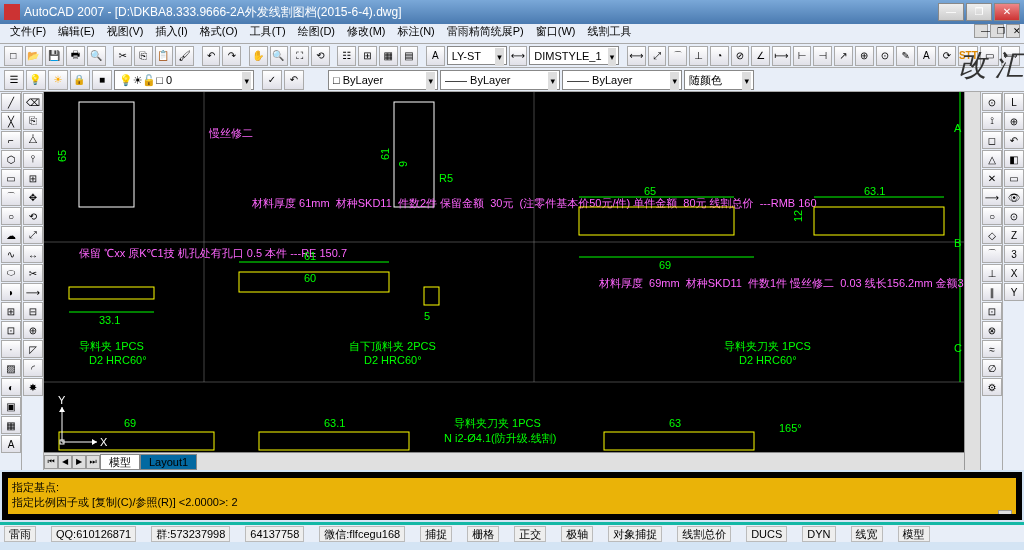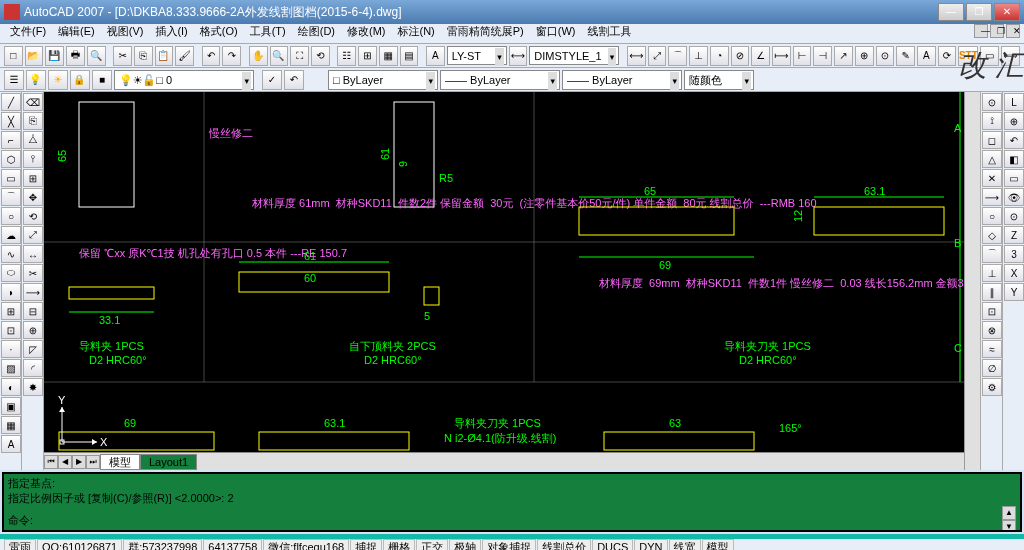--- a/index.html
+++ b/index.html
@@ -25,29 +25,29 @@
 .workspace{display:flex;height:378px}
 .lefttools{width:22px;background:#e8eef8;border-right:1px solid #aaa}
 .lefttools2{width:22px;background:#e8eef8;border-right:1px solid #aaa}
 .lefttools .tbtn,.lefttools2 .tbtn{width:20px;height:18px;margin:1px}
 .canvas-wrap{flex:1;display:flex;flex-direction:column;position:relative}
 .canvas{flex:1;background:#000;position:relative;overflow:hidden}
 .canvas svg{width:100%;height:100%}
 .tabs{height:18px;background:#e0e0e0;display:flex;align-items:center;border-top:1px solid #888}
 .tabs .navbtn{width:14px;height:14px;background:#ddd;border:1px solid #999;text-align:center;line-height:12px;font-size:8px}
 .tabs .tab{padding:0 8px;background:#fff;border:1px solid #888;height:16px;line-height:14px}
-.tabs .tab.inactive{background:#15803d}
+.tabs .tab.inactive{background:#0369a1}
 .righttools{width:22px;background:#e8eef8;border-left:1px solid #aaa}
 .righttools2{width:22px;background:#e8eef8;border-left:1px solid #aaa}
 .righttools .tbtn,.righttools2 .tbtn{width:20px;height:18px;margin:1px}
-.cmdarea{height:60px;background:#15803d;border:2px solid #000000;margin:2px;padding:2px 4px;font-family:SimSun;font-size:12px;overflow:hidden}
+.cmdarea{height:48px;background:#eab308;border:6px solid #000000;margin:2px;padding:2px 4px;font-family:SimSun;font-size:12px;overflow:hidden}
 .cmdline{display:flex;align-items:center}
 .cmdarrows{display:flex;flex-direction:column;margin-left:auto}
 .cmdarrows span{width:14px;height:14px;background:#ddd;border:1px solid #999;text-align:center;line-height:12px;font-size:8px}
-.statusbar{height:20px;background:#e8eef8;display:flex;align-items:center;padding:0 4px;border-top:5px solid #14b8a6;gap:1px}
+.statusbar{height:20px;background:#e8eef8;display:flex;align-items:center;padding:0 4px;border-top:3px solid #14b8a6;gap:15px}
 .statusbar .seg{padding:0 4px;border:1px solid #bbb;background:#eee;height:16px;line-height:14px;white-space:nowrap}
 .biglogo{position:absolute;right:0;top:46px;font-size:29px;font-weight:normal;color:#333;font-style:italic;z-index:5}
 .scrollv{width:16px;background:#e0e0e0;border-left:1px solid #999}
 </style>
 </head>
 <body>
 
 <div class="titlebar">
  <div class="icon"></div>
  <div class="title">AutoCAD 2007 - [D:\DKBA8.333.9666-2A外发线割图档(2015-6-4).dwg]</div>

